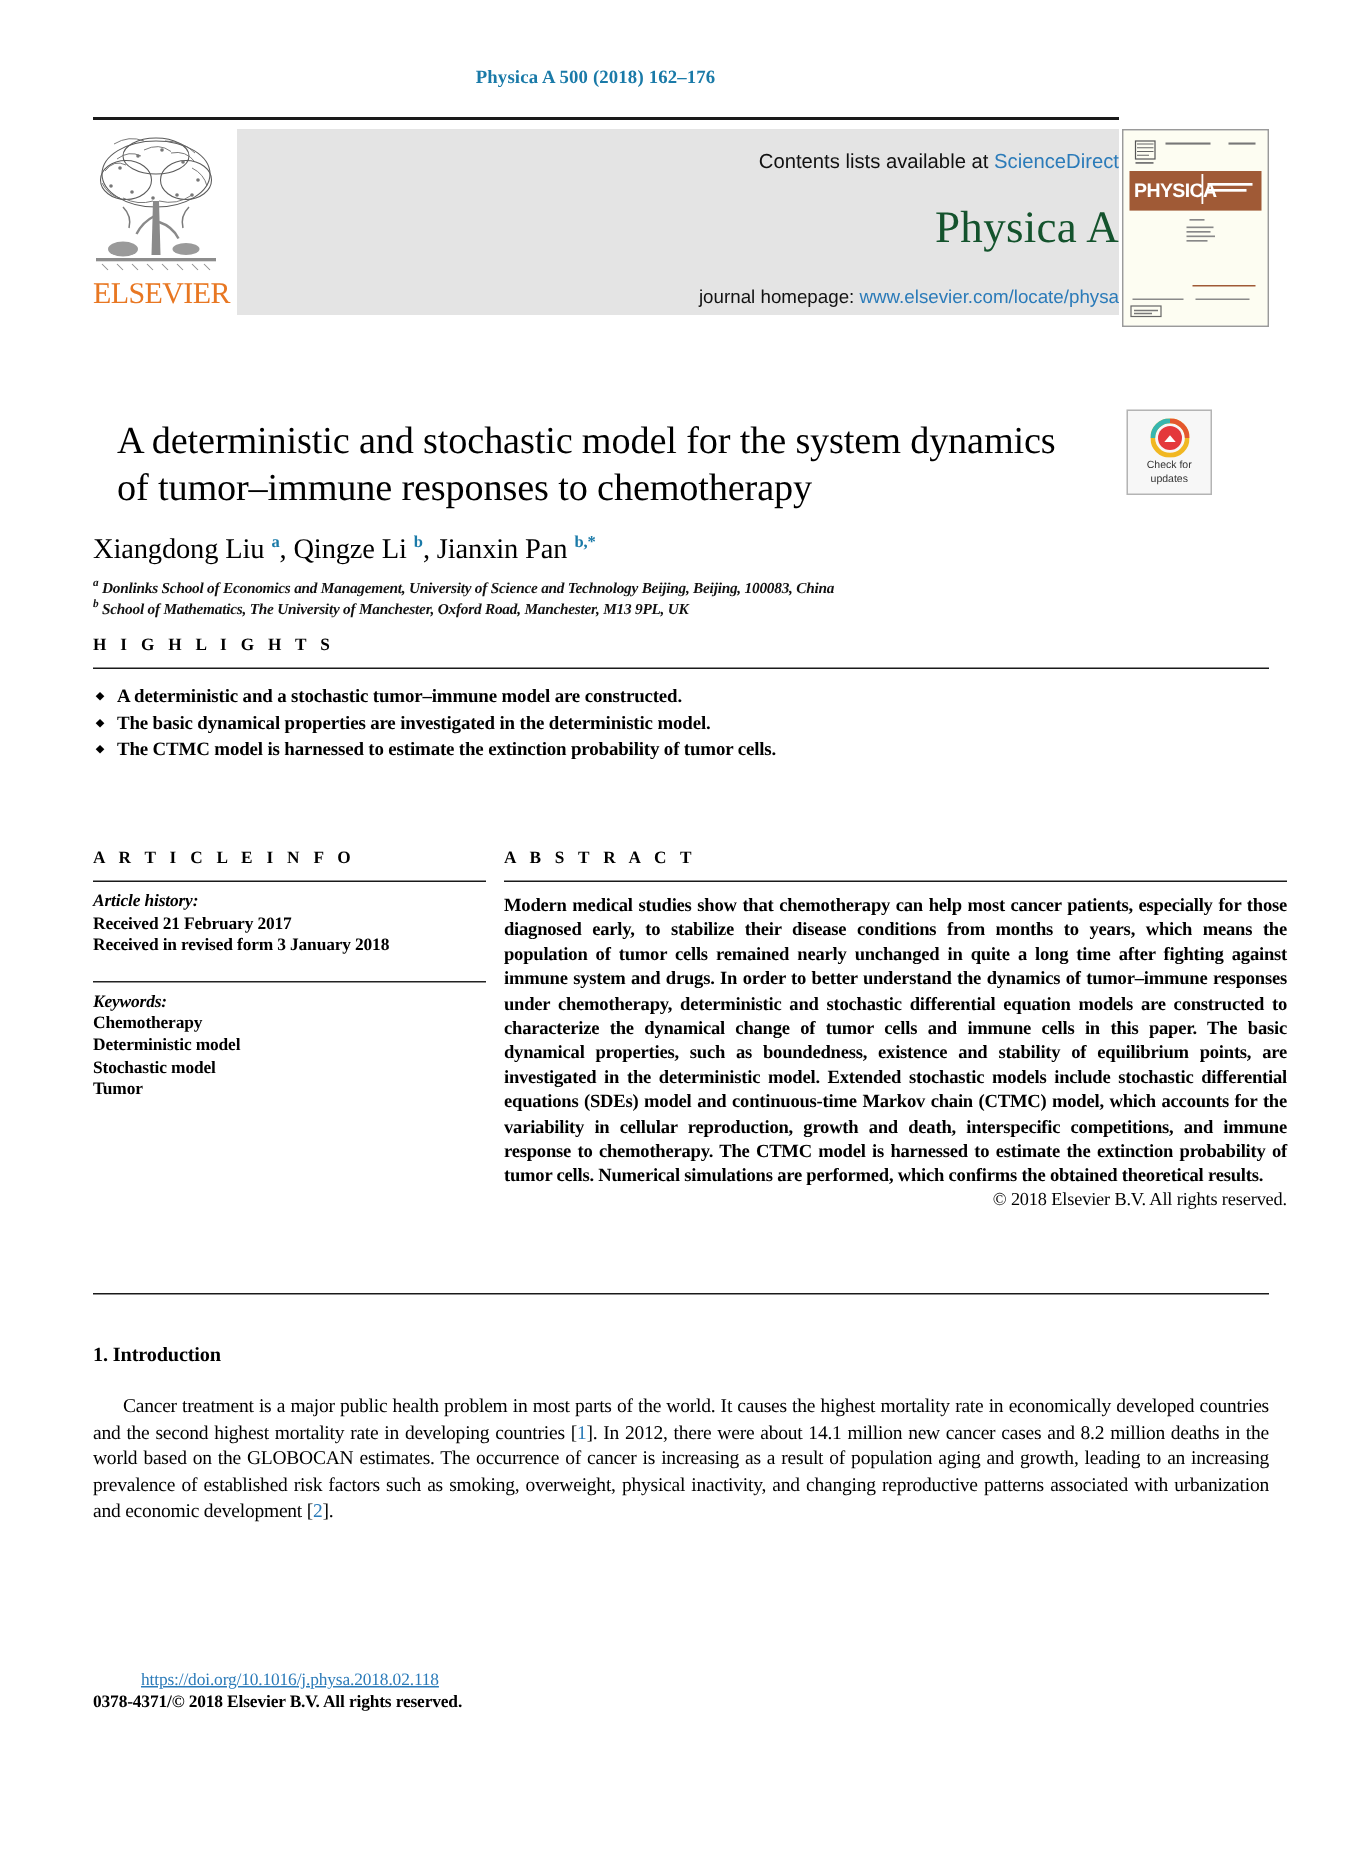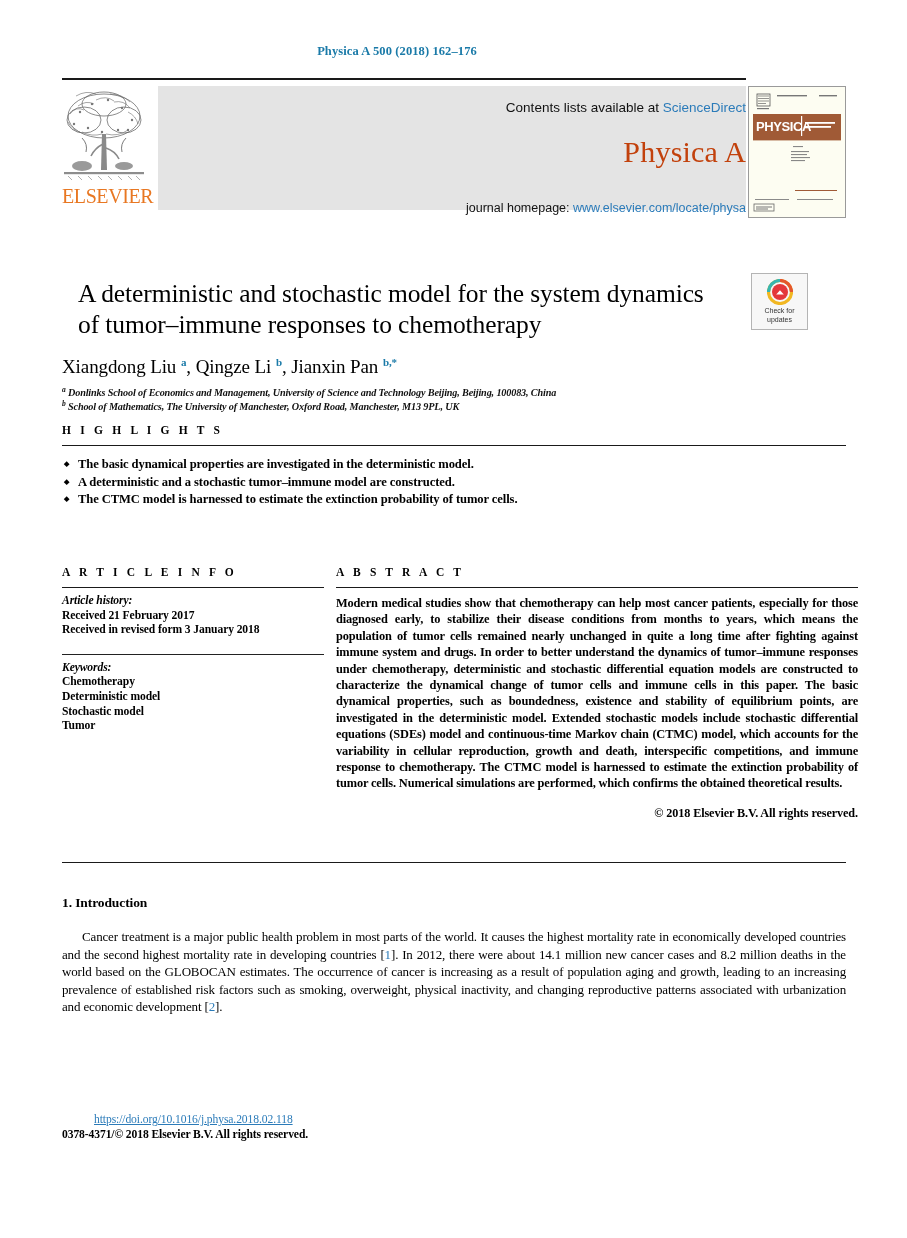--- a/index.html
+++ b/index.html
@@ -89,27 +89,27 @@
   .contents-line {
     font-size: 13.5px;
     padding-top: 14px;
     color: #111;
     font-family: "Liberation Sans", sans-serif;
   }
   .journal-name {
     font-family: "Liberation Serif", serif;
     font-size: 30px;
     margin-top: 20px;
-    color: #c2410c;
+    color: #14532d;
     letter-spacing: .2px;
   }
   .homepage-line {
     font-family: "Liberation Sans", sans-serif;
     font-size: 12.5px;
-    margin-top: 32px;
+    margin-top: 22px;
     color: #111;
   }
   a.link, .link {
     color: #2b7bb9;
     text-decoration: none;
   }
   .cover-thumb {
     position: absolute;
     left: 686px;
     top: 0;
@@ -269,23 +269,22 @@
     font-weight: 700;
     line-height: 16.4px;
     text-align: justify;
     color: #000;
     padding-top: 7px;
     letter-spacing: -0.15px;
   }
   .abs-copy {
     font-family: "Liberation Serif", serif;
     font-size: 12.2px;
-    font-weight: 700;
+    font-weight: 400;
     text-align: right;
-    margin-top: 14px;
     color: #000;
     letter-spacing: -0.1px;
   }
   .block-rule-bottom {
     position: absolute;
     left: 62px;
     top: 862px;
     width: 784px;
     border-top: 1.6px solid #1a1a1a;
   }
@@ -506,22 +505,22 @@
         </svg>
       </div>
       <div class="cm-text">Check for updates</div>
     </div>
   </div>
 
   <div class="highlights">
     <div class="sec-label">H I G H L I G H T S</div>
     <div class="rule-med"></div>
     <ul class="hl-list">
+      <li>A deterministic and a stochastic tumor–immune model are constructed.</li>
       <li>The basic dynamical properties are investigated in the deterministic model.</li>
-      <li>A deterministic and a stochastic tumor–immune model are constructed.</li>
       <li>The CTMC model is harnessed to estimate the extinction probability of tumor cells.</li>
     </ul>
   </div>
 
   <div class="infoblock">
     <div class="two-col">
 
       <div class="col-info">
         <div class="sec-label">A R T I C L E    I N F O</div>
         <div class="info-rule-top"></div>

